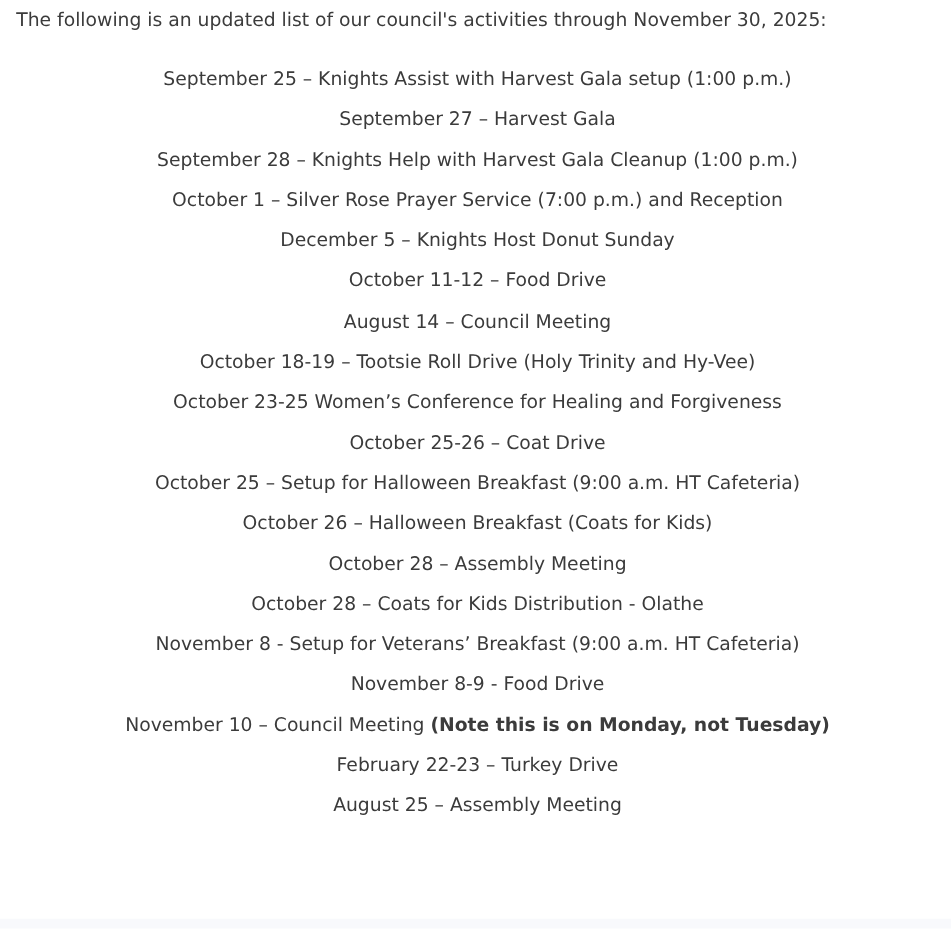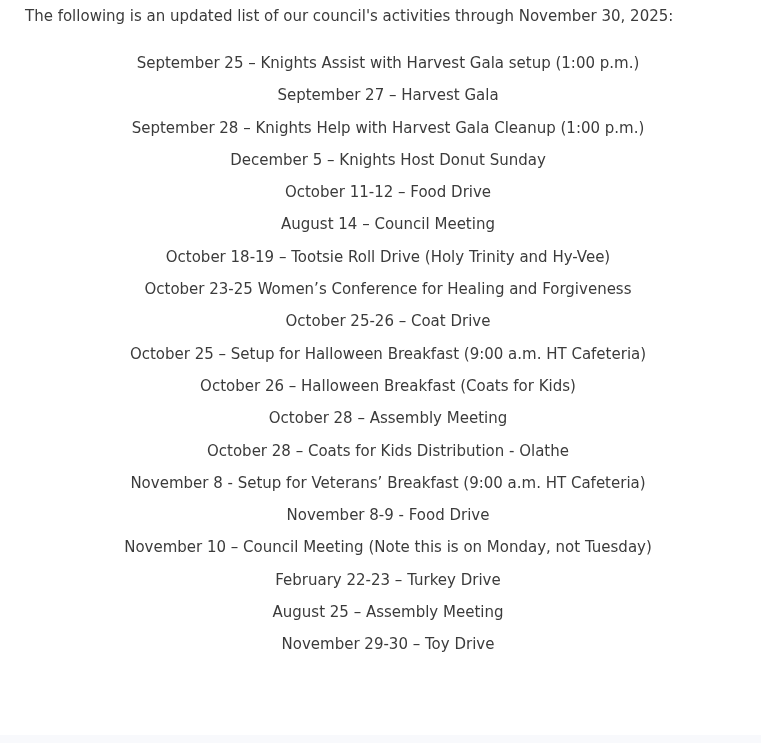--- a/index.html
+++ b/index.html
@@ -9,70 +9,70 @@
   body {
     width: 761px;
     height: 743px;
     background: #ffffff;
     font-family: "DejaVu Sans", "Liberation Sans", sans-serif;
     color: #3b3b3b;
     overflow: hidden;
     position: relative;
   }
   .content {
-    padding: 4px 10px 0 25px;
+    padding: 4px 10px 0 13px;
     font-size: 15px;
   }
   .intro {
     margin: 0;
     line-height: 24px;
     white-space: nowrap;
   }
   .activities {
     margin-top: 19px;
   }
   .activity {
     margin: 0;
     line-height: 32.3px;
     white-space: nowrap;
     text-align: center;
   }
   .activity b {
-    font-weight: normal;
+    font-weight: bold;
   }
   .bottom-bar {
     position: absolute;
     left: 0;
     right: 0;
     bottom: 0;
     height: 8px;
     background: #f8f9fc;
   }
 </style>
 </head>
 <body style="background: rgb(255, 255, 255); color: rgb(59, 59, 59);">
 
 <main class="content">
   <p class="intro">The following is an updated list of our council's activities through November 30, 2025:</p>
   <div class="activities">
       <p class="activity"><span>September 25 – Knights Assist with Harvest Gala setup (1:00 p.m.)</span></p>
       <p class="activity"><span>September 27 – Harvest Gala</span></p>
       <p class="activity"><span>September 28 – Knights Help with Harvest Gala Cleanup (1:00 p.m.)</span></p>
+      <p class="activity"><span>October 1 – Silver Rose Prayer Service (7:00 p.m.) and Reception</span></p>
       <p class="activity"><span>December 5 – Knights Host Donut Sunday</span></p>
       <p class="activity"><span>October 11-12 – Food Drive</span></p>
       <p class="activity"><span>August 14 – Council Meeting</span></p>
       <p class="activity"><span>October 18-19 – Tootsie Roll Drive (Holy Trinity and Hy-Vee)</span></p>
       <p class="activity"><span>October 23-25 Women’s Conference for Healing and Forgiveness</span></p>
       <p class="activity"><span>October 25-26 – Coat Drive</span></p>
       <p class="activity"><span>October 25 – Setup for Halloween Breakfast (9:00 a.m. HT Cafeteria)</span></p>
       <p class="activity"><span>October 26 – Halloween Breakfast (Coats for Kids)</span></p>
       <p class="activity"><span>October 28 – Assembly Meeting</span></p>
       <p class="activity"><span>October 28 – Coats for Kids Distribution - Olathe</span></p>
       <p class="activity"><span>November 8 - Setup for Veterans’ Breakfast (9:00 a.m. HT Cafeteria)</span></p>
       <p class="activity"><span>November 8-9 - Food Drive</span></p>
       <p class="activity"><span>November 10 – Council Meeting </span><b>(Note this is on Monday, not Tuesday)</b></p>
       <p class="activity"><span>February 22-23 – Turkey Drive</span></p>
       <p class="activity"><span>August 25 – Assembly Meeting</span></p>
-      <p class="activity"><span>November 29-30 – Toy Drive</span></p>
     </div>
 </main>
 
 <div class="bottom-bar" style="background: rgb(248, 249, 252);"></div>
 
 </body></html>

